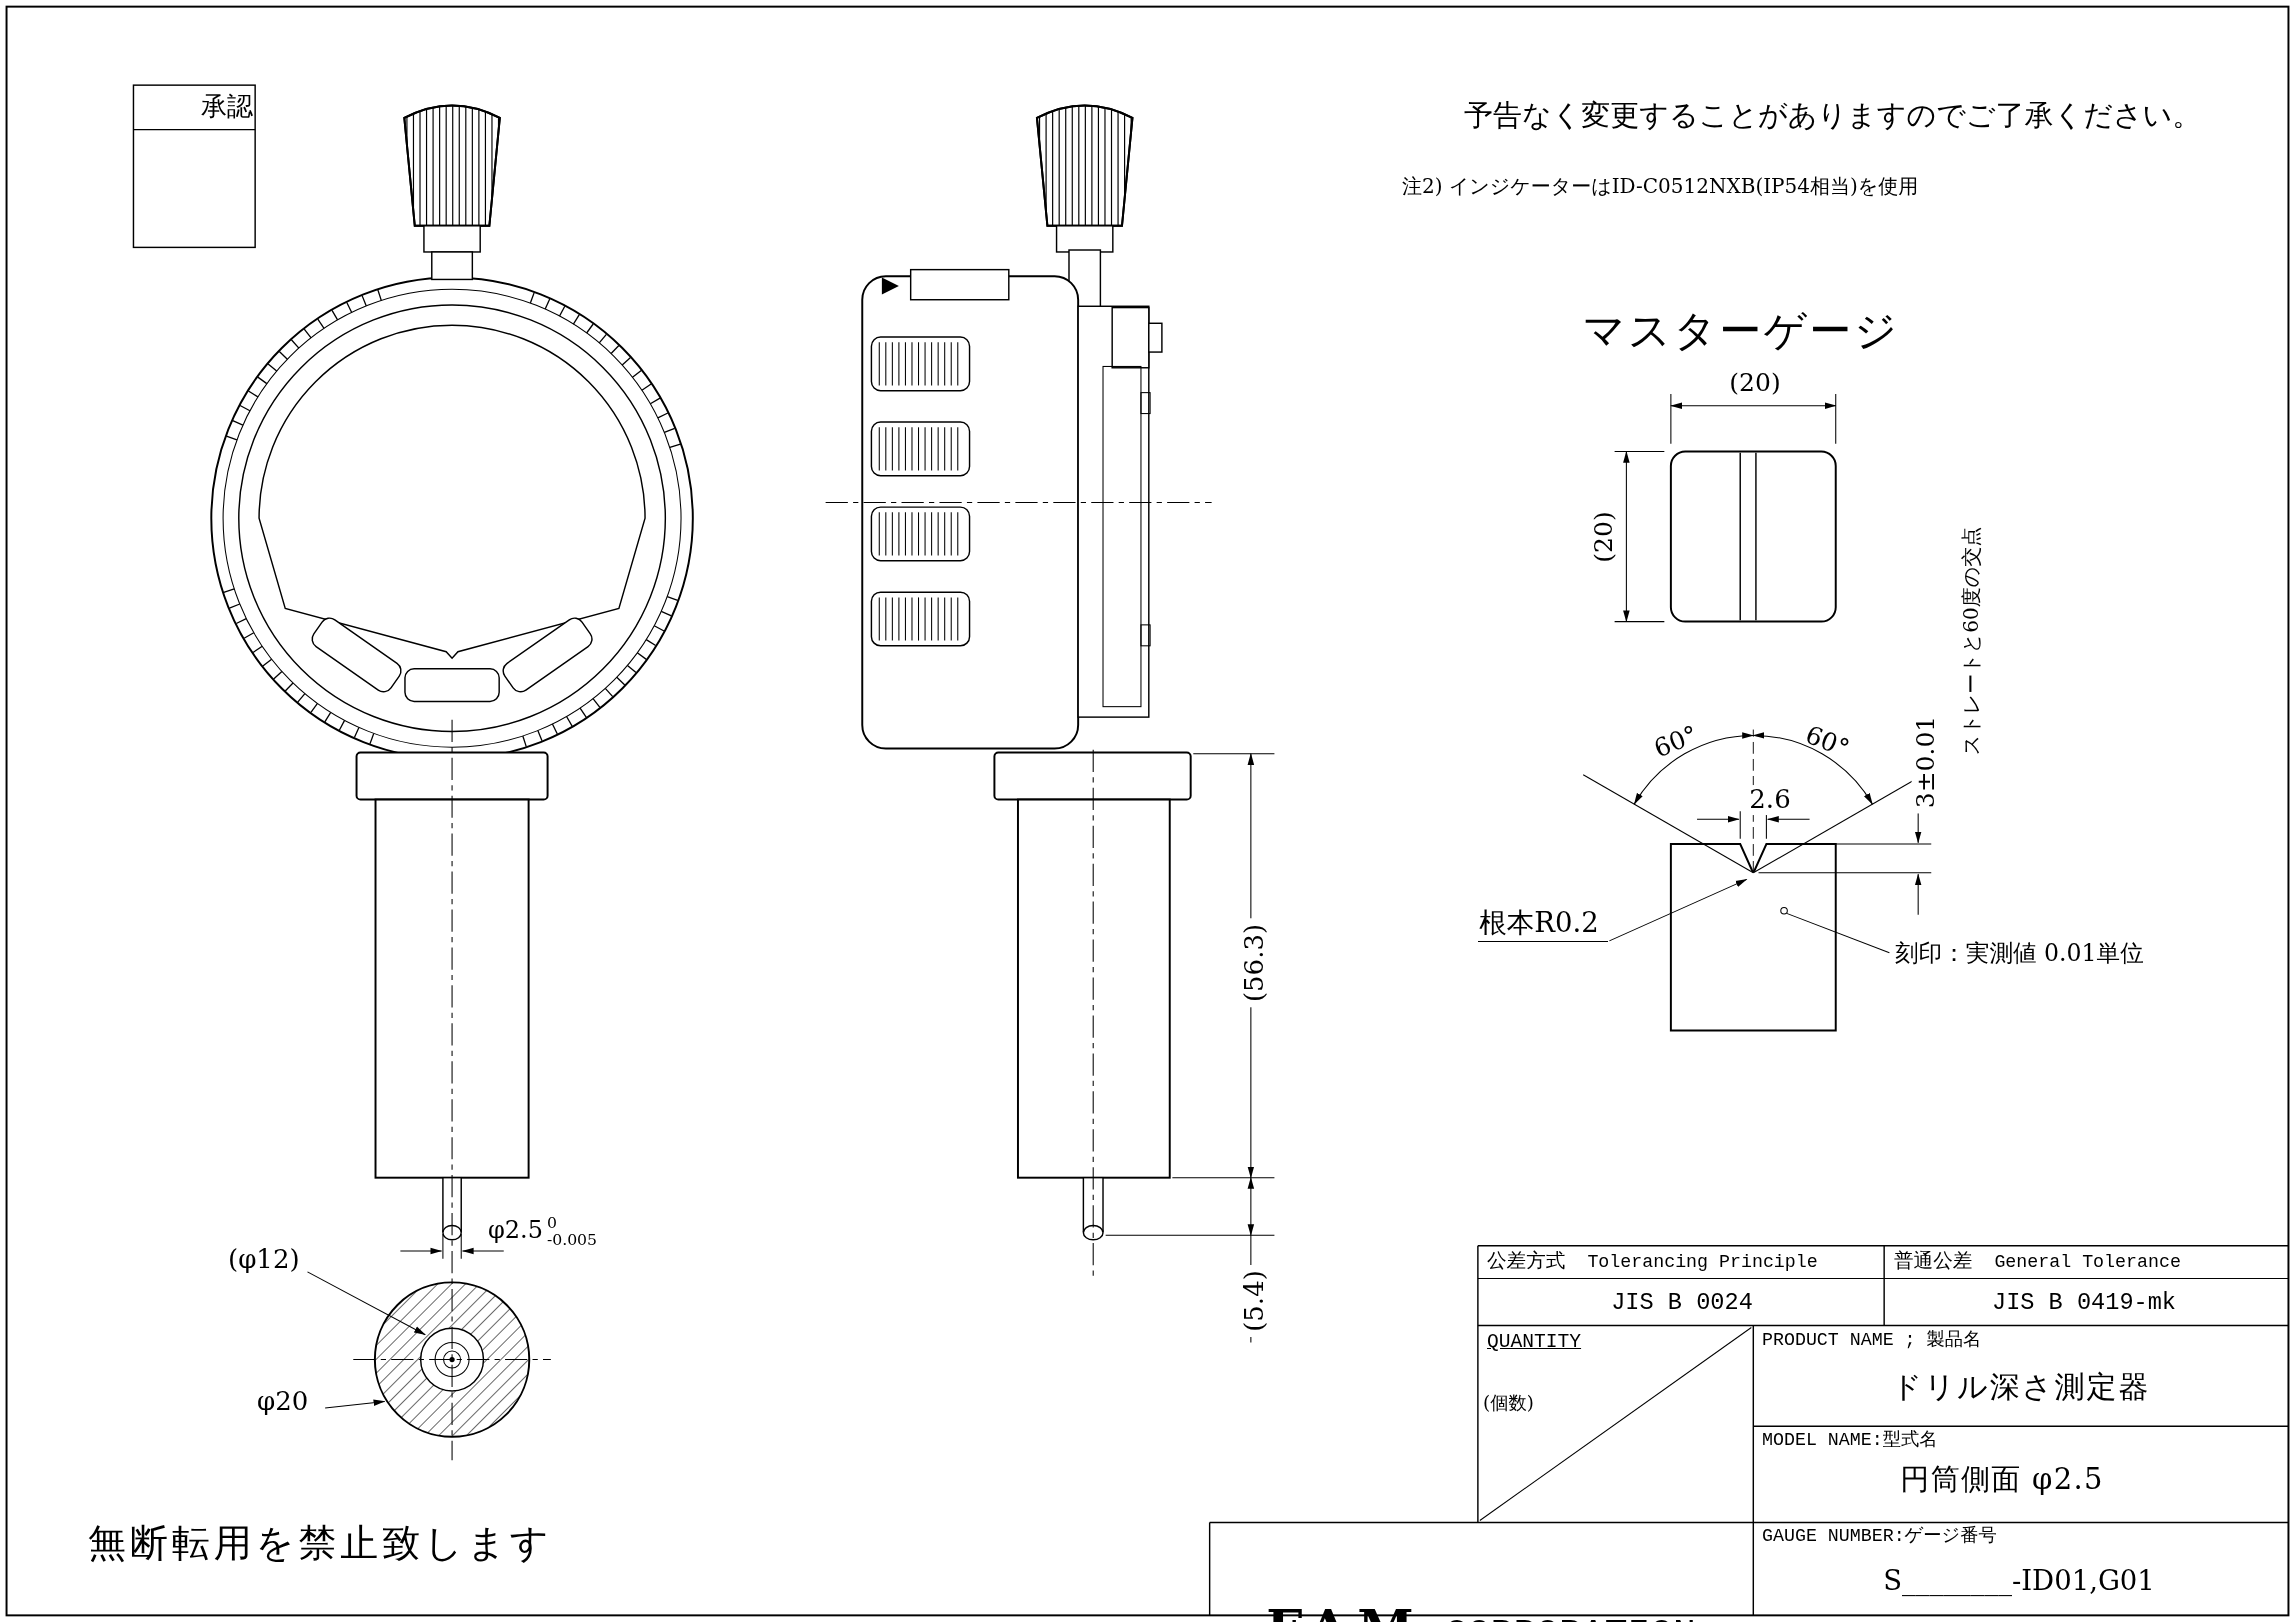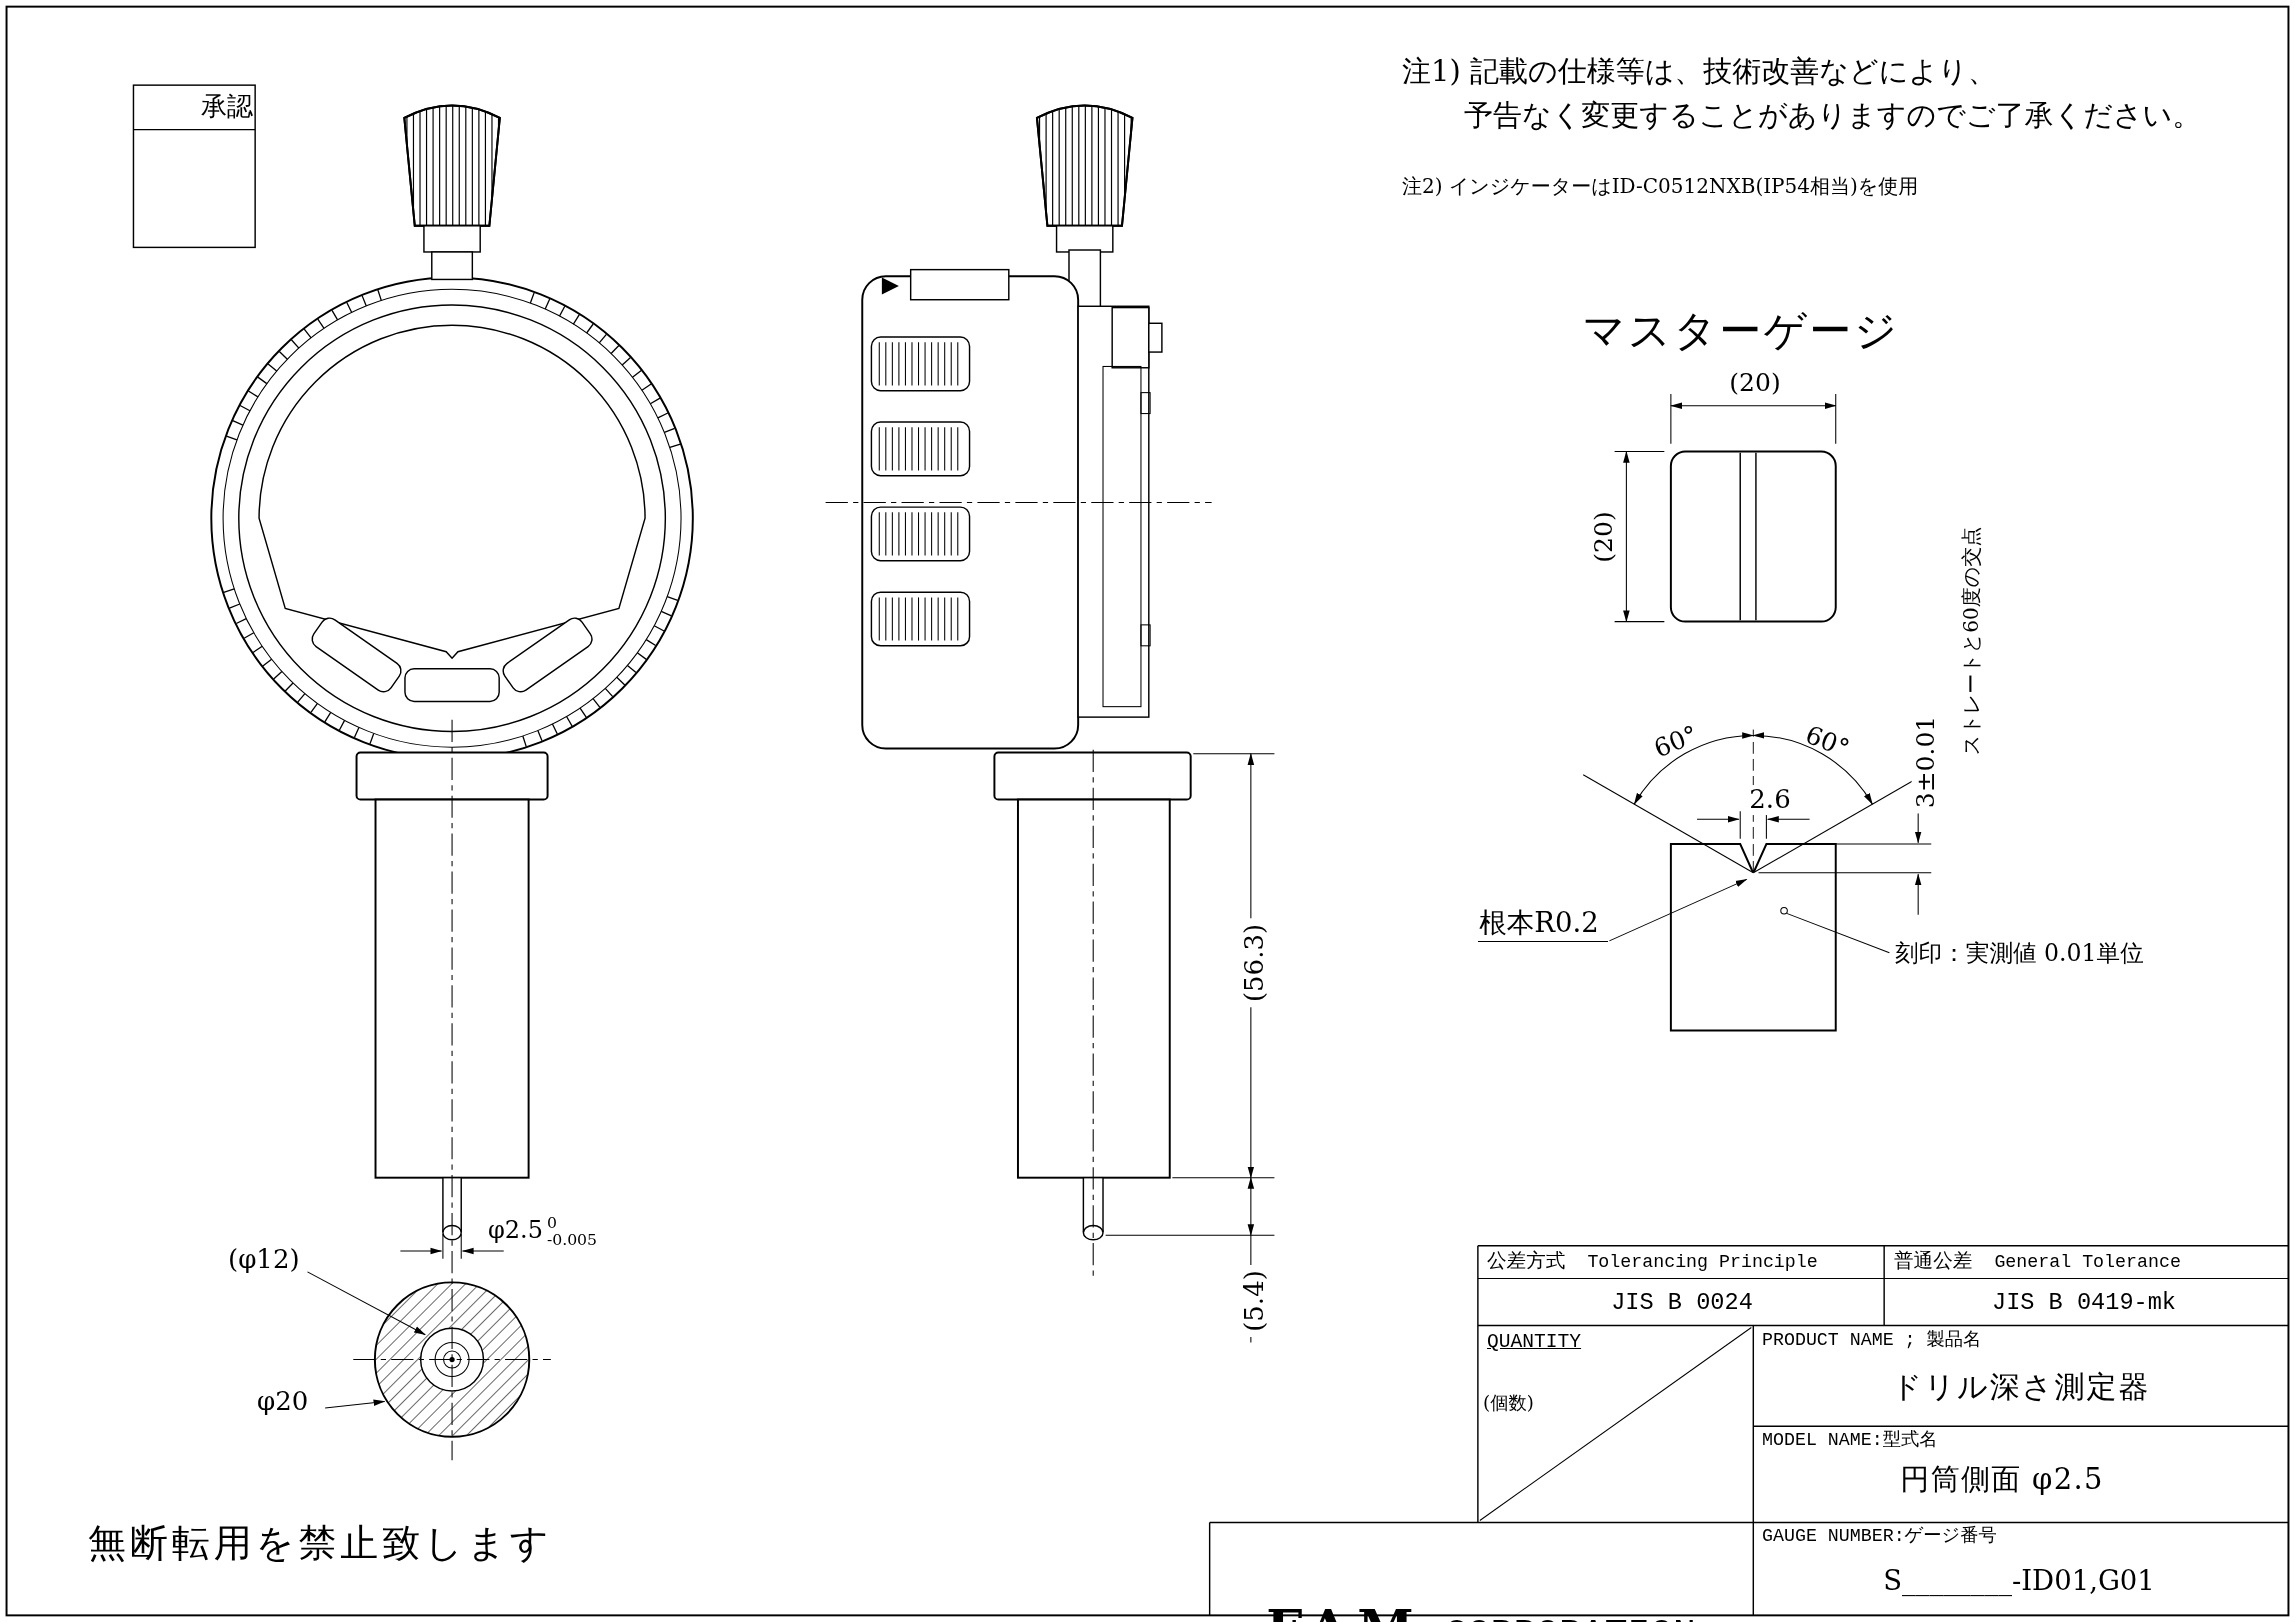--- a/index.html
+++ b/index.html
@@ -331,21 +331,20 @@
     <line x1="2259" y1="1904" x2="2259" y2="2327" class="s2"></line>
     <line x1="2880" y1="1904" x2="2880" y2="2026" class="s2"></line>
     <line x1="2680" y1="2026" x2="2680" y2="2469" class="s2"></line>
     <line x1="1849" y1="2327" x2="1849" y2="2469" class="s2"></line>
     <line x1="2262" y1="2324" x2="2677" y2="2029" class="s1"></line>
   </g>
 </svg>
 
 <div class="lbl jp c" style="left:194px;top:107px;font-size:26px;margin-left:33px;">承認</div>
 
-<div class="lbl jp" style="left:1402px;top:55px;font-size:29px;">注1) 記載の仕様等は、技術改善などにより、</div>
 <div class="lbl jp" style="left:1464px;top:99px;font-size:29px;">予告なく変更することがありますのでご了承ください。</div>
 <div class="lbl jp" style="left:1402px;top:143px;font-size:20px;margin-top:32px;">注2) インジケーターはID-C0512NXB(IP54相当)を使用</div>
 
 <div class="lbl jp c" style="left:1741px;top:331px;font-size:42px;letter-spacing:2.6px;">マスターゲージ</div>
 <div class="lbl jp c bgw" style="left:1755px;top:383px;font-size:25px;">(20)</div>
 <div class="lbl jp r90 bgw" style="left:1604px;top:537px;font-size:25px;">(20)</div>
 <div class="lbl jp" style="left:1654px;top:728px;font-size:25px;transform:rotate(-22deg);">60°</div>
 <div class="lbl jp" style="left:1805px;top:728px;font-size:25px;transform:rotate(22deg);">60°</div>
 <div class="lbl jp c bgw" style="left:1770px;top:800px;font-size:26px;">2.6</div>
 <div class="lbl jp r90 bgw" style="left:1926px;top:762px;font-size:25px;">3±0.01</div>

